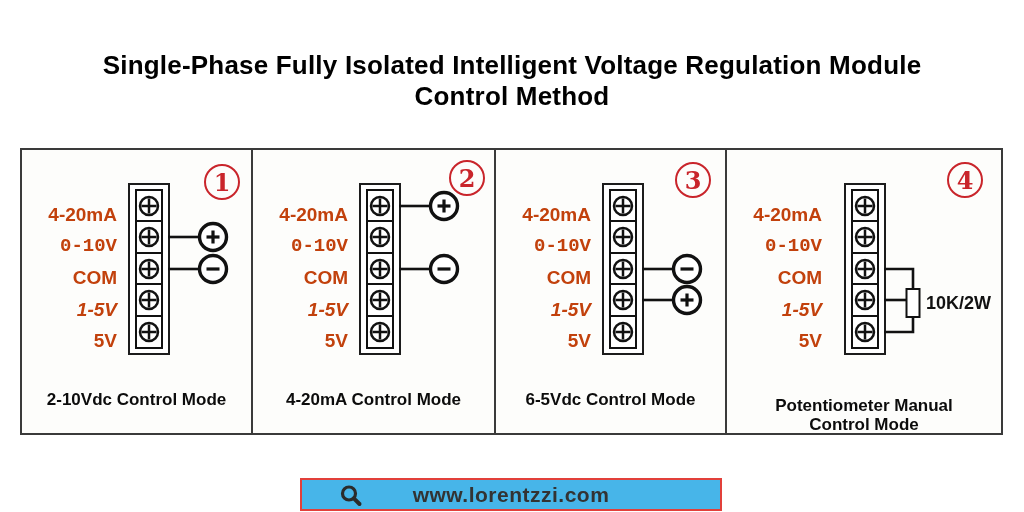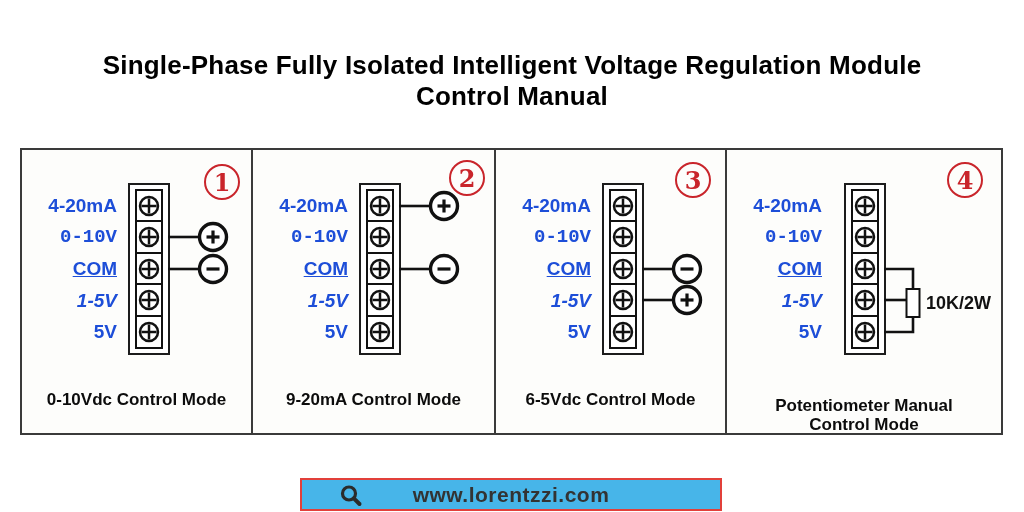--- a/index.html
+++ b/index.html
@@ -21,22 +21,22 @@
 
   
   .badge{ position:absolute; width:36px; height:36px; border:2.8px solid #c9252b;
           border-radius:50%; color:#c9252b; display:flex; align-items:center; justify-content:center;
           font-family:"DejaVu Serif", serif; font-weight:bold; font-size:24px; z-index:2; background:transparent; }
   .p1 .badge{ top:14px; right:11px; } .p2 .badge{ top:10px; right:9px; }
   .p3 .badge{ top:12px; right:14px; } .p4 .badge{ top:12px; right:18px; }
 
   
   .tlabel{ position:absolute; left:0; width:95px; text-align:right;
-           font-weight:bold; font-size:19px; line-height:21px; color:#1d4ed8; }
-  .r0{ top:45px; } .r1{ top:77px;font-family:Liberation Mono, monospace; } .r2{ top:108px;text-decoration:underline; } .r3{ top:140px;font-style:italic; } .r4{ top:171px; }
+           font-weight:bold; font-size:19px; line-height:21px; color:#c2410c;margin-top:9px; }
+  .r0{ top:45px; } .r1{ top:77px;font-family:Liberation Mono, monospace; } .r2{ top:108px; } .r3{ top:140px;font-style:italic; } .r4{ top:171px; }
 
   
   .strip{ position:absolute; left:106px; top:33px; width:42px; height:172px;
           border:2px solid #1c1c1c; padding:4px 5px; background:#fff; z-index:1; }
   .p4 .strip{ left:117px; }
   .cell{ width:28px; height:34px; border:2.6px solid #111; display:flex;
          align-items:center; justify-content:center; background:#fff; }
   .cell + .cell{ margin-top:-2.6px; }
   .screw{ stroke:#111; stroke-width:2.5; fill:none; }
 
@@ -60,21 +60,21 @@
   .banner-url{ width:100%; text-align:center; font-weight:bold; font-size:21px;
                color:#333; letter-spacing:0.5px; }
 </style>
 </head>
 <body>
 
 <div class="stage">
 
   <div class="title">
     <div>Single-Phase Fully Isolated Intelligent Voltage Regulation Module</div>
-    <div>Control Manual</div>
+    <div>Control Method</div>
   </div>
 
   <div class="panels">
 
     <div class="panel pw1 p1">
       <div class="badge">
           <span>1</span>
         </div>
       <div class="tlabel r0">4-20mA</div>
       <div class="tlabel r1">0-10V</div>
@@ -120,21 +120,21 @@
       </div>
       <svg class="wiring">
         <line class="wire" x1="146" y1="87" x2="178" y2="87"></line>
         <circle class="pole" cx="191" cy="87" r="13.5"></circle>
         <line class="glyph" x1="184.5" y1="87" x2="197.5" y2="87"></line>
           <line class="glyph" x1="191" y1="80.5" x2="191" y2="93.5"></line>
         <line class="wire" x1="146" y1="119" x2="178" y2="119"></line>
         <circle class="pole" cx="191" cy="119" r="13.5"></circle>
         <line class="glyph" x1="184.5" y1="119" x2="197.5" y2="119"></line>
       </svg>
-      <div class="caption">0-10Vdc Control Mode</div>
+      <div class="caption">2-10Vdc Control Mode</div>
     </div>
 
     <div class="panel pw2 p2">
       <div class="badge">
           <span>2</span>
         </div>
       <div class="tlabel r0">4-20mA</div>
       <div class="tlabel r1">0-10V</div>
       <div class="tlabel r2">COM</div>
       <div class="tlabel r3">1-5V</div>
@@ -178,21 +178,21 @@
       </div>
       <svg class="wiring">
         <line class="wire" x1="146" y1="56" x2="178" y2="56"></line>
         <circle class="pole" cx="191" cy="56" r="13.5"></circle>
         <line class="glyph" x1="184.5" y1="56" x2="197.5" y2="56"></line>
           <line class="glyph" x1="191" y1="49.5" x2="191" y2="62.5"></line>
         <line class="wire" x1="146" y1="119" x2="178" y2="119"></line>
         <circle class="pole" cx="191" cy="119" r="13.5"></circle>
         <line class="glyph" x1="184.5" y1="119" x2="197.5" y2="119"></line>
       </svg>
-      <div class="caption">9-20mA Control Mode</div>
+      <div class="caption">4-20mA Control Mode</div>
     </div>
 
     <div class="panel pw3 p3">
       <div class="badge">
           <span>3</span>
         </div>
       <div class="tlabel r0">4-20mA</div>
       <div class="tlabel r1">0-10V</div>
       <div class="tlabel r2">COM</div>
       <div class="tlabel r3">1-5V</div>

